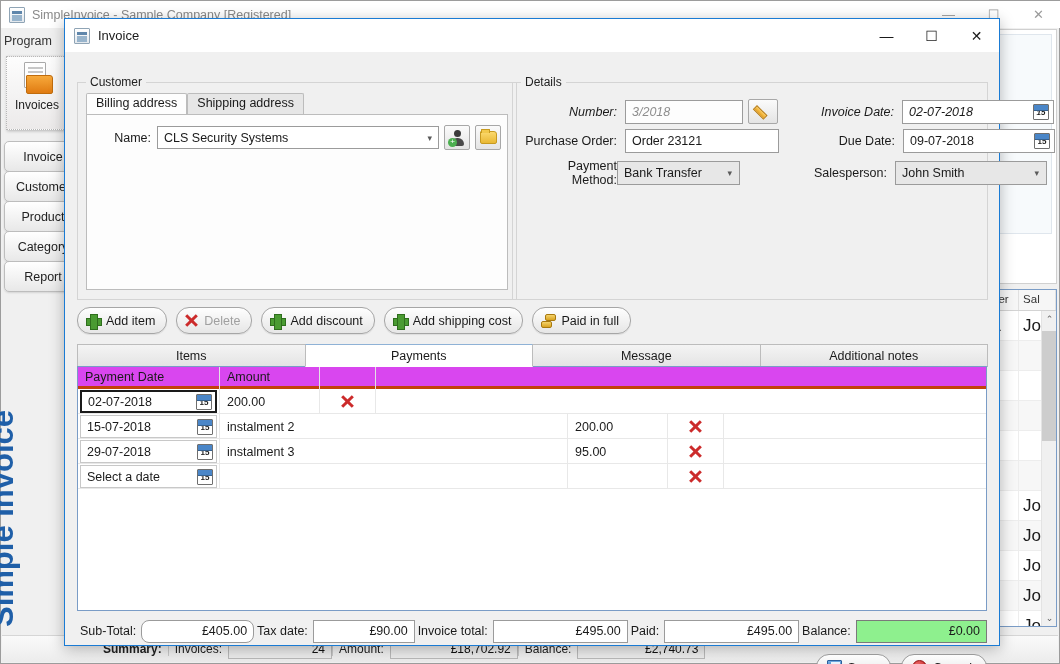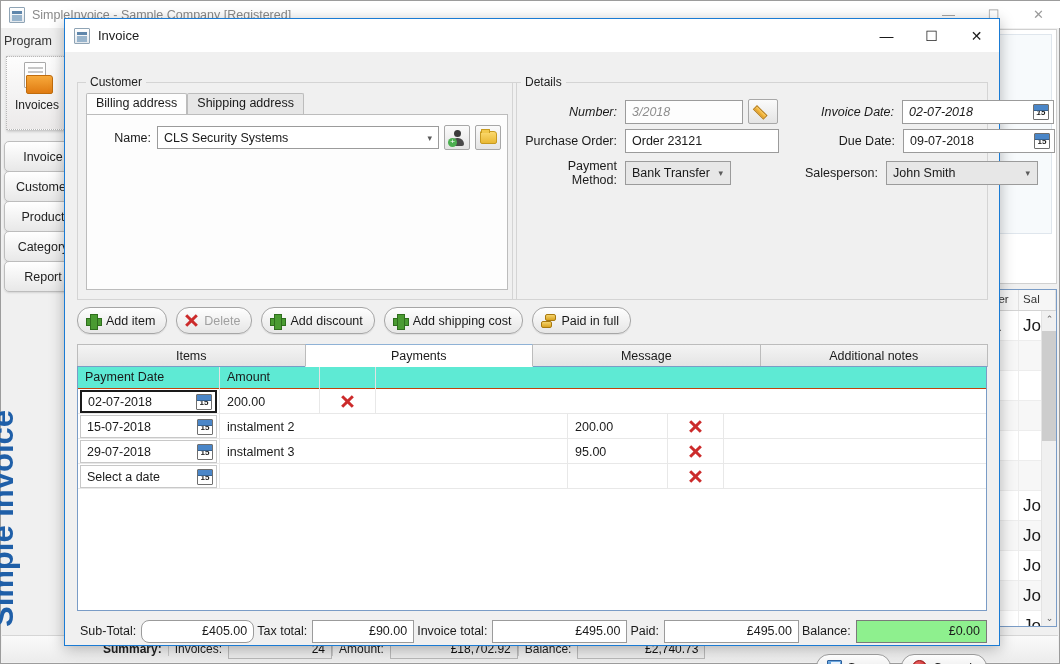--- a/index.html
+++ b/index.html
@@ -338,21 +338,21 @@
   .mtab.active {
     background: #ffffff; border-bottom-color: #ffffff; position: relative; z-index: 3;
     border-top-color: #8fb2d6;
   }
 
   
   .pgrid {
     position: absolute; left: 12px; top: 314px; right: 12px; height: 245px;
     background: #ffffff; border: 1px solid #7a9cc6;
   }
-  .pgrid-head { display: flex; height: 22px; background: #5eead4; border-bottom: 1px solid #c2410c; }
+  .pgrid-head { display: flex; height: 22px; background: #d946ef; border-bottom: 3px solid #c2410c; }
   .pgrid-head > div {
     font-size: 12.5px; color: #1a1a1a; padding: 3px 0 0 7px;
     border-right: 1px solid #e2e2e2; height: 22px;
   }
   .col-date { width: 142px; }
   .col-note { width: 348px; }
   .col-amt  { width: 100px; }
   .col-del  { width: 56px; }
   .col-rest { flex: 1; border-right: none !important; }
   .pgrid-row { display: flex; height: 25px; border-bottom: 1px solid #e8e8e8; }
@@ -595,21 +595,21 @@
           <div class="txtbox" style="width:154px; margin-left:8px;">Order 23121</div>
           <div class="det-lab" style="width:106px; margin-left:10px;">Due Date:</div>
           <div class="date-box" style="width:152px; margin-left:8px;">
             <span>09-07-2018</span>
             <span class="cal-icon">15</span>
           </div>
         </div>
 
         <div class="det-row det-r3">
           <div class="det-lab" style="width:96px">Payment Method:</div>
-          <div class="dropdown" style="width:106px; margin-left:8px;text-align:center;">
+          <div class="dropdown" style="width:123px; text-align:center;">
             <span>Bank Transfer</span>
             <span class="caret">▾</span>
           </div>
           <div class="det-lab" style="width:106px; margin-left:41px;">Salesperson:</div>
           <div class="dropdown" style="width:152px; margin-left:8px;">
             <span>John Smith</span>
             <span class="caret">▾</span>
           </div>
         </div>
       </div>
@@ -708,21 +708,21 @@
           <div class="col-del cell-del">
               <span class="del-x"></span>
             </div>
           <div class="col-rest"></div>
         </div>
       </div>
 
       <div class="totals">
         <div class="tot-lab">Sub-Total:</div>
         <div class="tot-val w-subtotal">£405.00</div>
-        <div class="tot-lab">Tax total:</div>
+        <div class="tot-lab">Tax date:</div>
         <div class="tot-val w-tax">£90.00</div>
         <div class="tot-lab">Invoice total:</div>
         <div class="tot-val w-invtotal">£495.00</div>
         <div class="tot-lab">Paid:</div>
         <div class="tot-val w-paid">£495.00</div>
         <div class="tot-lab">Balance:</div>
         <div class="tot-val w-balance green">£0.00</div>
       </div>
 
       <div class="dlg-buttons">

